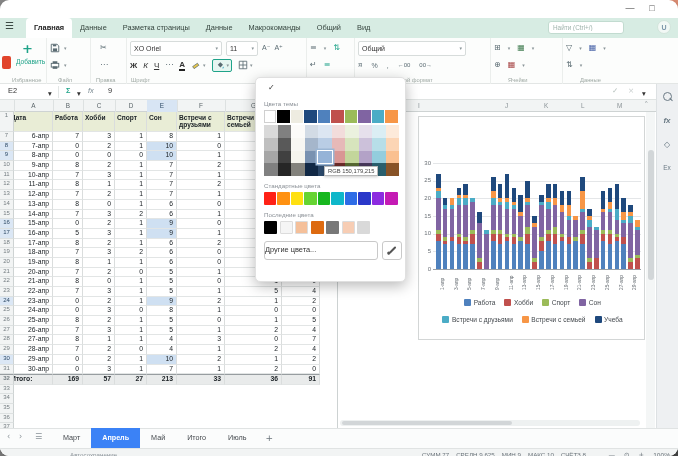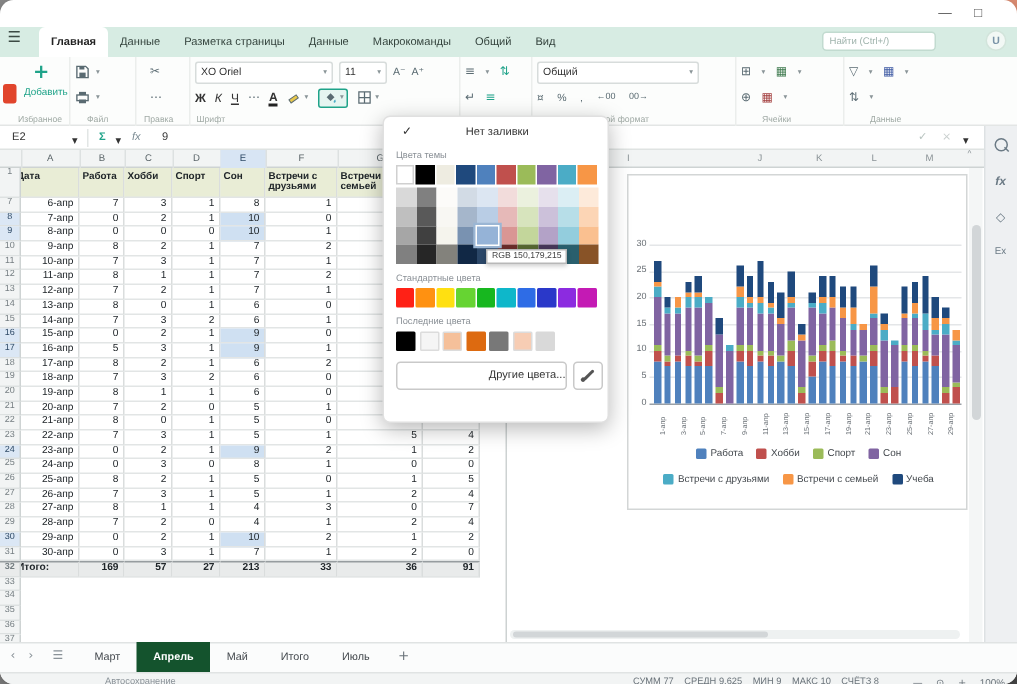--- a/index.html
+++ b/index.html
@@ -80,30 +80,30 @@
   .sbico{position:absolute;left:0;width:22px;text-align:center;color:#6b7a85;font-size:8px;}
   .mag{position:relative;display:inline-block;width:7px;height:7px;border:1.2px solid #6b7a85;border-radius:50%;}
   .mag:after{content:"";position:absolute;left:5.5px;top:6px;width:4px;height:1.2px;background:#6b7a85;transform:rotate(45deg);}
   
   .dropdown{left:255px;top:77px;width:151px;height:205px;background:#fff;border:1px solid #e0e0e0;border-radius:5px;box-shadow:0 4px 14px rgba(0,0,0,.28);z-index:40;}
   .dd-lbl{position:absolute;left:8px;font-size:6.2px;color:#8a9096;}
   .swrow{position:absolute;left:8px;display:flex;}
   .sw{box-sizing:border-box;}
   .sw.hov{outline:1.5px solid #fff;box-shadow:0 0 0 2.5px #9bb6d4;z-index:2;}
   .tooltip{position:absolute;left:68px;top:88px;background:#fff;border:1px solid #b8b8b8;font-size:5.8px;color:#444;padding:1px 3px;z-index:5;white-space:nowrap;box-shadow:0 1px 3px rgba(0,0,0,.2);}
-  .morebtn{position:absolute;left:8px;top:163px;width:112px;height:17px;border:1px solid #c9c9c9;border-radius:3px;font-size:7.4px;color:#333;text-align:right;line-height:16px;background:#fff;}
+  .morebtn{position:absolute;left:8px;top:163px;width:112px;height:17px;border:1px solid #c9c9c9;border-radius:3px;font-size:7.4px;color:#333;text-align:left;line-height:16px;background:#fff;}
   .eyebtn{position:absolute;left:126px;top:163px;width:18px;height:17px;border:1px solid #c9c9c9;border-radius:3px;background:#fff;}
   .pip{position:absolute;left:5px;top:7px;width:9px;height:1.8px;background:#555;transform:rotate(-45deg);border-radius:1px;}
   .pip:after{content:"";position:absolute;left:-2px;top:-0.6px;width:3px;height:3px;background:#555;border-radius:50%;}
   
   .tabbar{left:0;top:428px;width:678px;height:20px;background:#fbfcfc;border-top:1px solid #e0e3e3;}
   .tb-nav{top:432px;font-size:8px;color:#8a9298;}
   .stabs{left:52px;top:428px;height:20px;display:flex;}
   .stab{font-size:7.2px;color:#44494e;line-height:20px;padding:0 11px;white-space:nowrap;}
-  .stab.active{background:#14532d;color:#fff;font-weight:bold;}
+  .stab.active{background:#3b82f6;color:#fff;font-weight:bold;}
   .addsheet{font-size:9px;color:#6a737a;line-height:20px;padding:0 8px;}
   
   .statusbar{left:0;top:448px;width:678px;height:14px;background:#f2f4f4;border-top:1px solid #e0e3e3;}
   .st-left{left:70px;top:451px;font-size:6.2px;color:#8a9298;}
   .st-stats{right:92px;top:451px;display:flex;gap:7px;font-size:6.2px;color:#6a737a;}
   .st-zoom{right:8px;top:451px;display:flex;gap:9px;font-size:6.6px;color:#6a737a;align-items:center;}
 </style>
 </head>
 <body>
 
@@ -859,21 +859,20 @@
   <div class="abs hscroll"></div>
   <div class="abs hthumb"></div>
   <div class="abs sidebar"></div>
   <div class="abs sbico" style="top:92px;left:656px;"><span class="mag"></span></div>
   <div class="abs sbico" style="top:116px;left:656px;font-style:italic;font-weight:bold;">fx</div>
   <div class="abs sbico ico" style="top:140px;left:656px;">◇</div>
   <div class="abs sbico" style="top:164px;left:656px;font-size:6.5px;">Ех</div>
 
   <div class="abs dropdown">
     <div style="position:absolute;left:12px;top:5px;font-size:8px;color:#333;" class="ico">✓</div>
-    <div style="position:absolute;left:0;top:5px;width:151px;text-align:center;font-size:7.4px;color:#333;">Нет заливки</div>
     <div class="dd-lbl" style="top:22px;">Цвета темы</div>
     <div class="swrow" id="themerow" style="top:32px;gap:1.3px;">
         <div class="sw" style="width: 12.2px; height: 13px; background: rgb(255, 255, 255); border: 1px solid rgb(208, 208, 208);"></div>
         <div class="sw" style="width: 12.2px; height: 13px; background: rgb(0, 0, 0);"></div>
         <div class="sw" style="width: 12.2px; height: 13px; background: rgb(238, 236, 225);"></div>
         <div class="sw" style="width: 12.2px; height: 13px; background: rgb(31, 73, 125);"></div>
         <div class="sw" style="width: 12.2px; height: 13px; background: rgb(79, 129, 189);"></div>
         <div class="sw" style="width: 12.2px; height: 13px; background: rgb(192, 80, 77);"></div>
         <div class="sw" style="width: 12.2px; height: 13px; background: rgb(155, 187, 89);"></div>
         <div class="sw" style="width: 12.2px; height: 13px; background: rgb(128, 100, 162);"></div>

